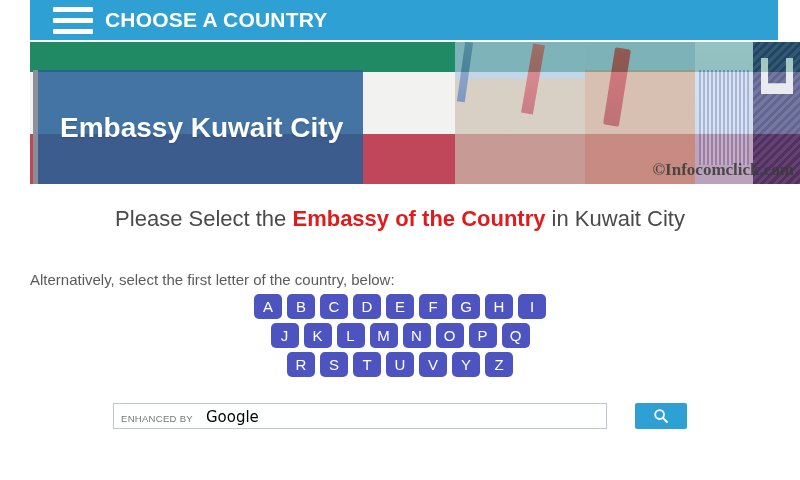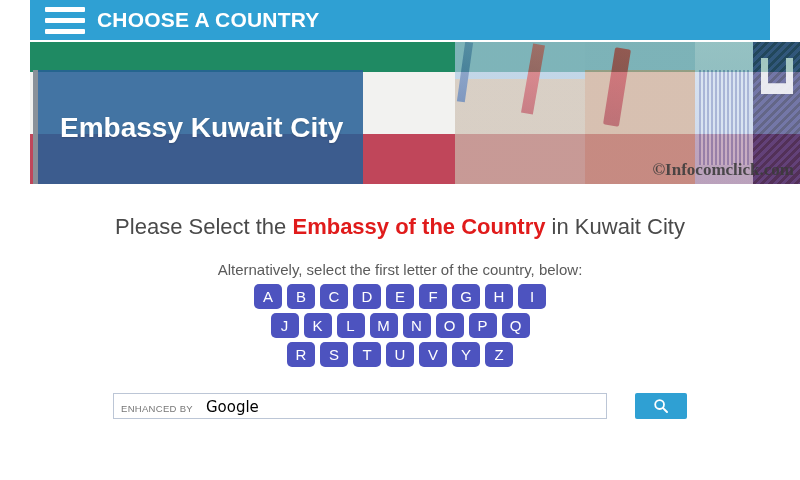--- a/index.html
+++ b/index.html
@@ -22,20 +22,21 @@
   
   .site-header {
     position: absolute;
     left: 30px;
     top: 0;
     width: 740px;
     height: 40px;
     background: #2fa0d3;
     display: flex;
     align-items: center;
+    padding-left: 8px;
   }
   .hamburger {
     width: 40px;
     height: 34px;
     margin-left: 15px;
     margin-right: 12px;
     display: flex;
     flex-direction: column;
     justify-content: center;
     gap: 6px;
@@ -180,21 +181,21 @@
     font-weight: bold;
     opacity: 0.88;
     white-space: nowrap;
     margin-left: 6px;
   }
 
   
   .content {
     position: absolute;
     left: 30px;
-    top: 192px;
+    top: 184px;
     width: 740px;
   }
   .select-heading {
     text-align: center;
     font-size: 22px;
     color: #4a4a4a;
     margin-top: 22px;
     white-space: nowrap;
   }
   .select-heading .accent {
@@ -223,24 +224,23 @@
     position: absolute;
     right: 11px;
     top: 13px;
     width: 0; height: 0;
     border-left: 5px solid transparent;
     border-right: 5px solid transparent;
     border-top: 6px solid #585858;
   }
 
   .alt-text {
-    text-align: center;
     font-size: 15px;
     color: #5a5a5a;
-    margin-top: 21px;
+    margin-top: 39px;
   }
 
   .letter-rows { margin-top: 6px; }
   .letter-row {
     display: flex;
     justify-content: center;
     gap: 5px;
     margin-bottom: 4px;
   }
   .letter-btn {

